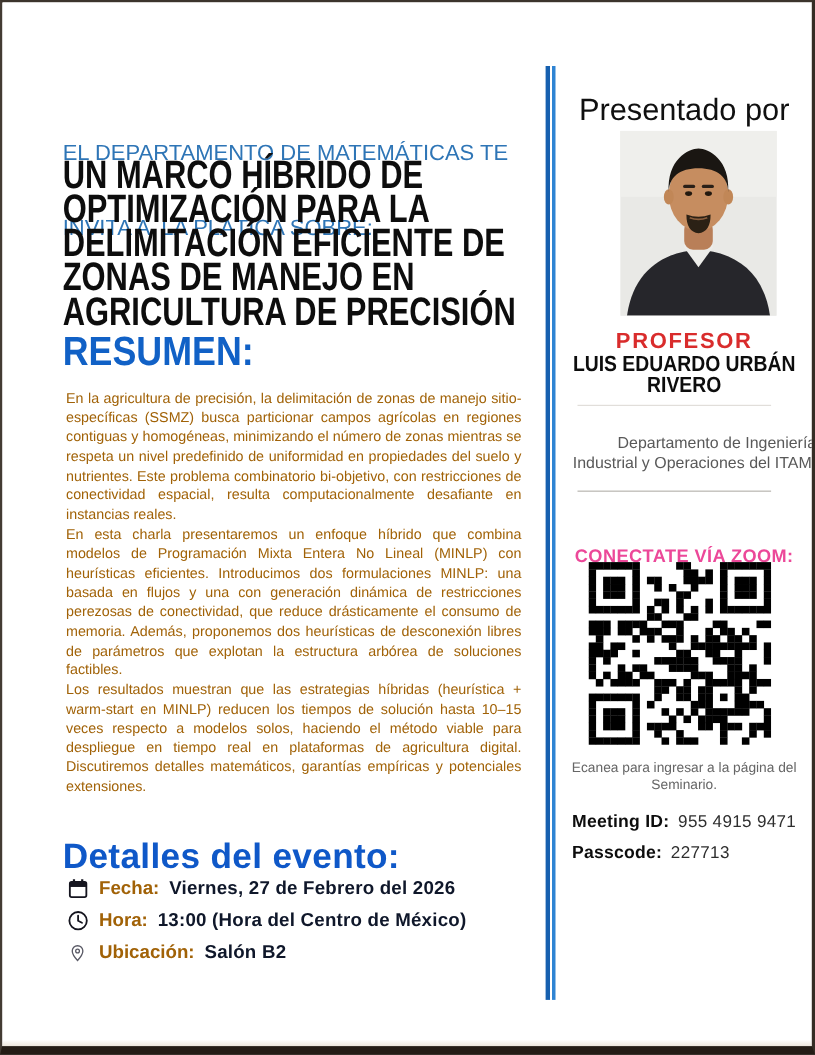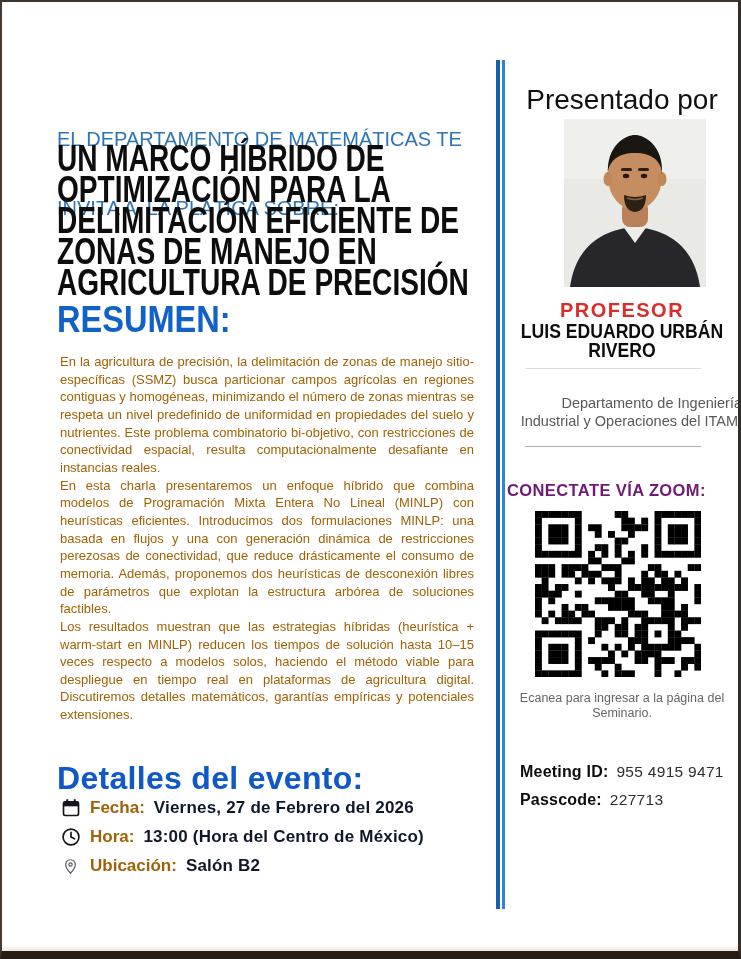--- a/index.html
+++ b/index.html
@@ -31,28 +31,28 @@
 
   
   .presented{left:505px;top:82px;width:230px;text-align:center;font-size:28px;color:#101010;}
   .photo{left:562px;top:117px;width:142px;height:168px;overflow:hidden;background:#e9e9e6;}
   .role{left:505px;top:297px;width:230px;text-align:center;color:#d92c2c;font-weight:700;font-size:20px;letter-spacing:1.5px;}
   .name{left:498px;top:320px;width:244px;text-align:center;font-weight:700;font-size:20px;line-height:19px;color:#0d0d0d;
     transform:scaleX(.88);transform-origin:50% 0;}
   .hr1{left:523px;top:366px;width:176px;height:1px;background:#dedbd6;}
   .dept{left:500px;top:392px;width:240px;text-align:right;font-size:14.5px;line-height:18px;color:#595959;}
   .hr2{left:523px;top:444px;width:176px;height:1px;background:#b1aea9;}
-  .zoomhead{left:505px;top:479px;width:230px;text-align:left;color:#701a75;font-weight:700;font-size:16.5px;letter-spacing:.4px;}
+  .zoomhead{left:505px;top:495px;width:230px;text-align:center;color:#ec4899;font-weight:700;font-size:16.5px;letter-spacing:.4px;}
   .qr{left:533px;top:509px;width:166px;height:166px;background:#fff;}
   .qr-caption{left:508px;top:689px;width:224px;text-align:center;font-size:12.5px;line-height:15px;color:#666;}
   .cred-row{display:flex;gap:8px;align-items:baseline;font-size:16px;text-align:right;}
   .meeting-row{left:518px;top:737px;}
   .pass-row{left:518px;top:765px;}
   .mlabel{font-weight:700;color:#0d0d0d;letter-spacing:.2px;}
-  .mval{color:#2e2e2e;font-size:15.5px;letter-spacing:.3px;margin-top:24px;}
+  .mval{color:#2e2e2e;font-size:15.5px;letter-spacing:.3px;}
 </style>
 </head>
 <body>
 
 <div class="page">
 
   <div class="abs invite">
     <div>EL DEPARTAMENTO DE MATEMÁTICAS TE</div>
     <div>INVITA A  LA PLÁTICA SOBRE:</div>
   </div>

